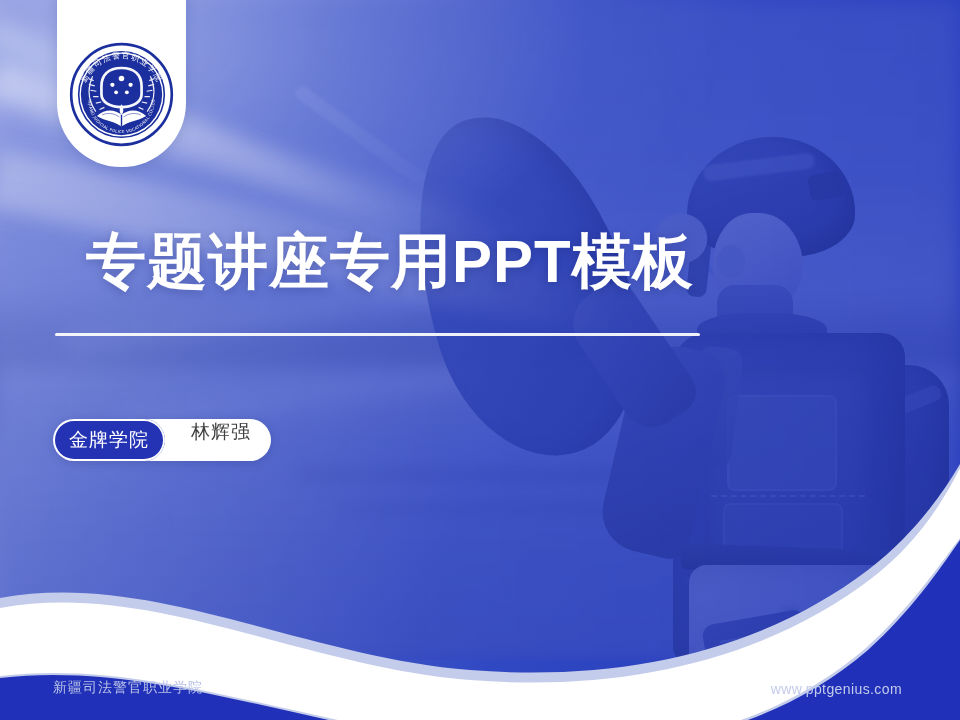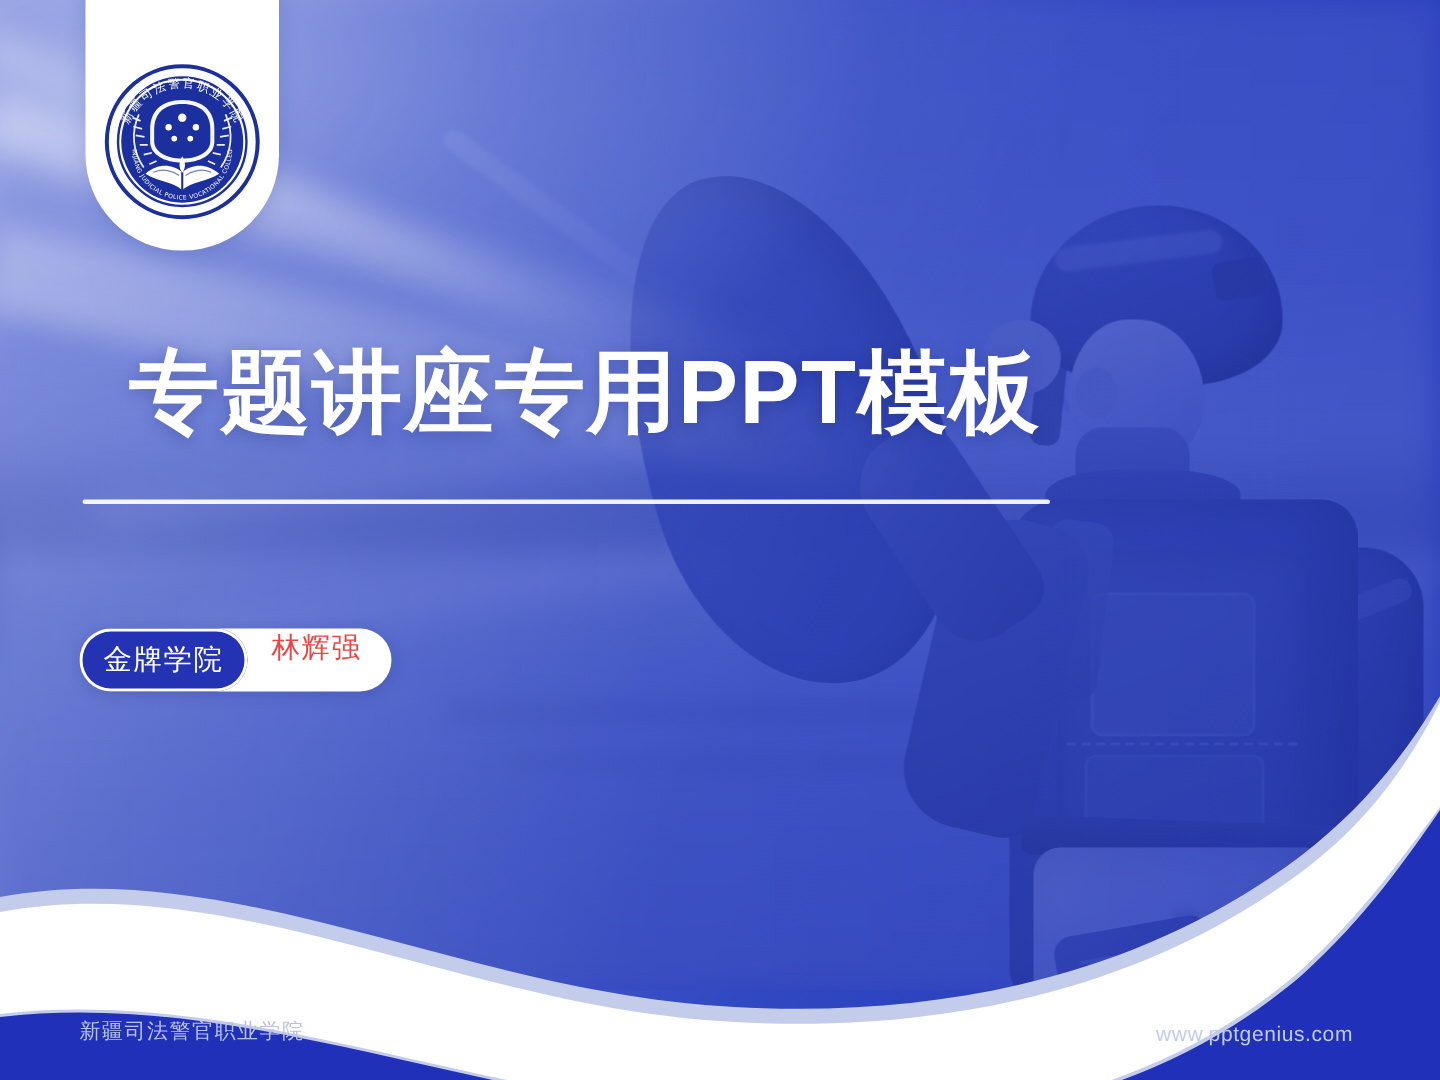--- a/index.html
+++ b/index.html
@@ -361,22 +361,22 @@
     justify-content: center;
     padding: 0 16px;
     background: #2433b4;
     border-radius: 21px;
     color: #ffffff;
     font-size: 19px;
     letter-spacing: 1px;
     box-shadow: inset 0 0 0 2px #ffffff;
   }
   .badge-name {
-    margin-left: 16px;
-    color: #ef4444;
+    margin-left: 26px;
+    color: #404040;
     font-size: 19px;
     letter-spacing: 1px;
   }
 
   
   .footer-left {
     position: absolute;
     left: 53px; top: 679px;
     font-size: 14px;
     color: #b9c2e8;

